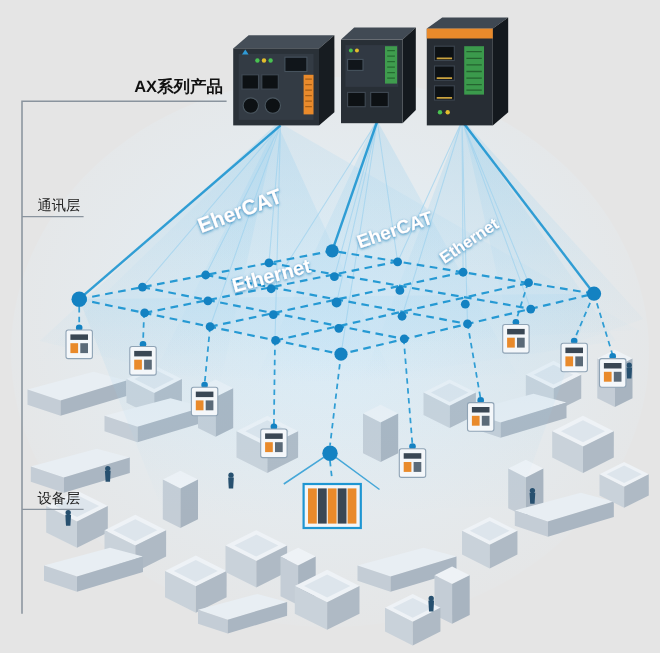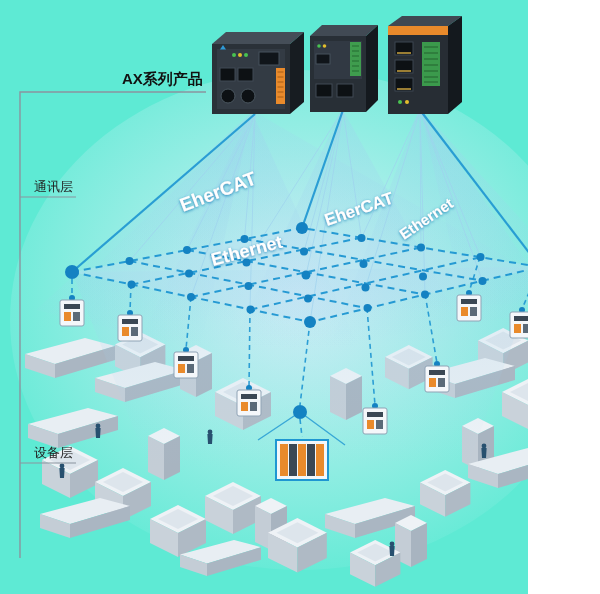--- a/index.html
+++ b/index.html
@@ -1,17 +1,17 @@
 <!DOCTYPE html>
 <html><head>
 <meta charset="utf-8">
 <style>
   html,body{margin:0;padding:0;background:#ffffff;}
   .stage{
-    position:relative;width:528px;height:594px;background:#5eead4;overflow:hidden;
+    position:relative;width:600px;height:594px;background:#e5e5e5;overflow:hidden;
     font-family:"Liberation Sans", sans-serif;
   }
   svg{position:absolute;inset:0;display:block;}
   .cn-label{font-family:"Liberation Sans", sans-serif;}
 </style>
 </head>
 <body>
 
 <div class="stage">
 <svg width="600" height="594" viewBox="0 0 600 594">

